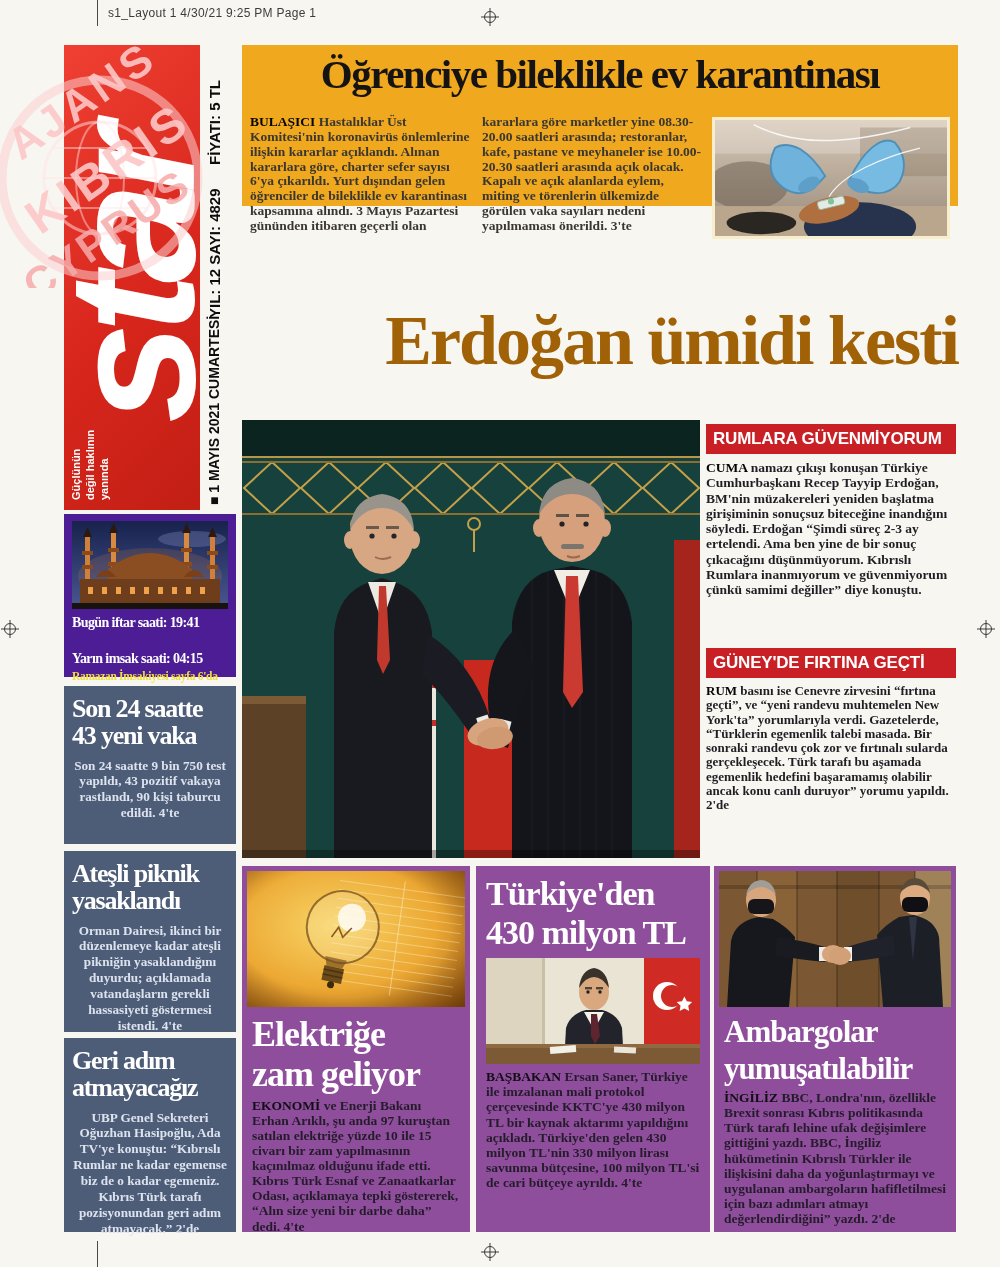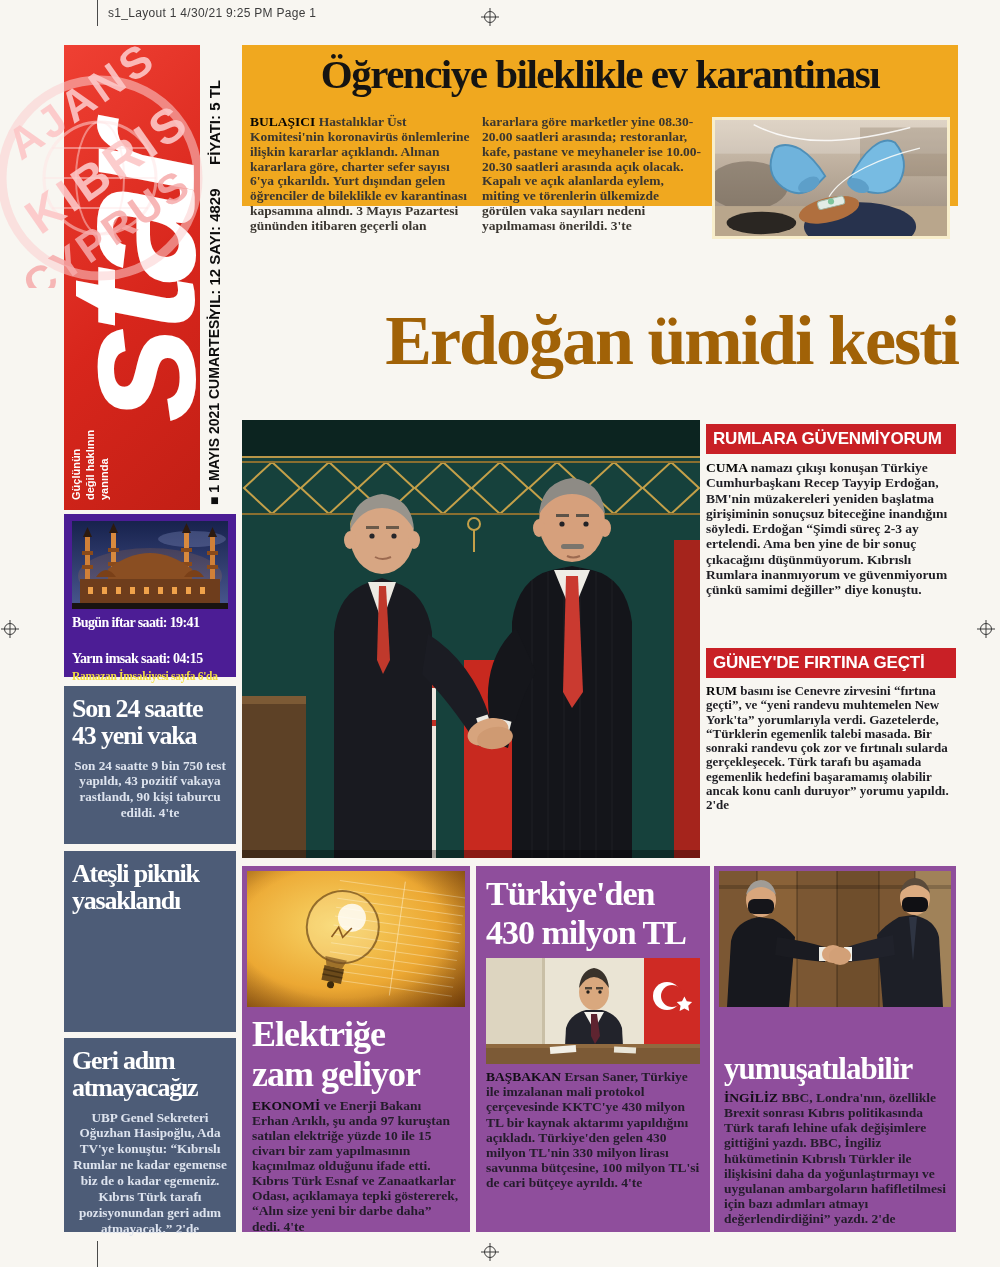--- a/index.html
+++ b/index.html
@@ -150,20 +150,21 @@
     <div class="iftar" style="margin-top:18px;">Yarın imsak saati: 04:15</div>
     <div class="ram-note">Ramazan İmsakiyesi sayfa 6'da</div>
   </div>
 
   <div class="slate" style="top:686px;height:158px;">
     <h2><span>Son 24 saatte</span><br><span>43 yeni vaka</span></h2>
     <p><span>Son 24 saatte 9 bin 750 test yapıldı, 43 pozitif vakaya rastlandı, 90 kişi taburcu edildi. </span><b class="ref">4'te</b></p>
   </div>
   <div class="slate" style="top:851px;height:181px;">
     <h2><span>Ateşli piknik</span><br><span>yasaklandı</span></h2>
+    <p><span>Orman Dairesi, ikinci bir düzenlemeye kadar ateşli pikniğin yasaklandığını duyurdu; açıklamada vatandaşların gerekli hassasiyeti göstermesi istendi. </span><b class="ref">4'te</b></p>
   </div>
   <div class="slate" style="top:1038px;height:194px;">
     <h2><span>Geri adım</span><br><span>atmayacağız</span></h2>
     <p><span>UBP Genel Sekreteri Oğuzhan Hasipoğlu, Ada TV'ye konuştu: “Kıbrıslı Rumlar ne kadar egemense biz de o kadar egemeniz. Kıbrıs Türk tarafı pozisyonundan geri adım atmayacak.” </span><b class="ref">2'de</b></p>
   </div>
 
   <div class="yellow-box">
     <h1>Öğrenciye bileklikle ev karantinası</h1>
     <div class="ycol" style="left:8px;"><b class="lead">BULAŞICI</b><span> Hastalıklar Üst Komitesi'nin koronavirüs önlemlerine ilişkin kararlar açıklandı. Alınan kararlara göre, charter sefer sayısı 6'ya çıkarıldı. Yurt dışından gelen öğrenciler de bileklikle ev karantinası kapsamına alındı. 3 Mayıs Pazartesi gününden itibaren geçerli olan</span></div>
     <div class="ycol" style="left:240px;"><span>kararlara göre marketler yine 08.30-20.00 saatleri arasında; restoranlar, kafe, pastane ve meyhaneler ise 10.00-20.30 saatleri arasında açık olacak. Kapalı ve açık alanlarda eylem, miting ve törenlerin ülkemizde görülen vaka sayıları nedeni yapılmaması önerildi. </span><b class="ref">3'te</b></div>
@@ -355,19 +356,19 @@
       <path d="M224 136 L220 66 Q216 48 194 44 L180 46 Q166 54 158 64 L164 136 Z" fill="#1d1f27"></path>
       <path d="M190 46 L194 90 L198 46 Z" fill="#2e3442"></path>
       <ellipse cx="196" cy="27" rx="15" ry="17" fill="#dcab80"></ellipse>
       <path d="M181 22 Q184 8 196 7 Q208 8 211 22 Q204 14 196 14 Q188 14 181 22 Z" fill="#5a4a3a"></path>
       <rect x="183" y="26" width="26" height="15" rx="6" fill="#101014"></rect>
       <path d="M174 64 Q146 70 128 76 L128 91 Q150 89 176 84 Z" fill="#20222b"></path>
       <rect x="125" y="76" width="8" height="14" fill="#f2f2ec"></rect>
       <ellipse cx="121" cy="85" rx="11" ry="9" fill="#d2a077"></ellipse>
     </svg>
     <div class="head" style="font-size:31px;line-height:1.18;">
-      <br>
+      <span>Ambargolar</span><br>
       <span>yumuşatılabilir</span>
     </div>
     <p><b class="lead">İNGİLİZ</b><span> BBC, Londra'nın, özellikle Brexit sonrası Kıbrıs politikasında Türk tarafı lehine ufak değişimlere gittiğini yazdı. BBC, İngiliz hükümetinin Kıbrıslı Türkler ile ilişkisini daha da yoğunlaştırmayı ve uygulanan ambargoların hafifletilmesi için bazı adımları atmayı değerlendirdiğini” yazdı. </span><b class="ref">2'de</b></p>
   </div>
 
 </div>
 
 </body></html>

